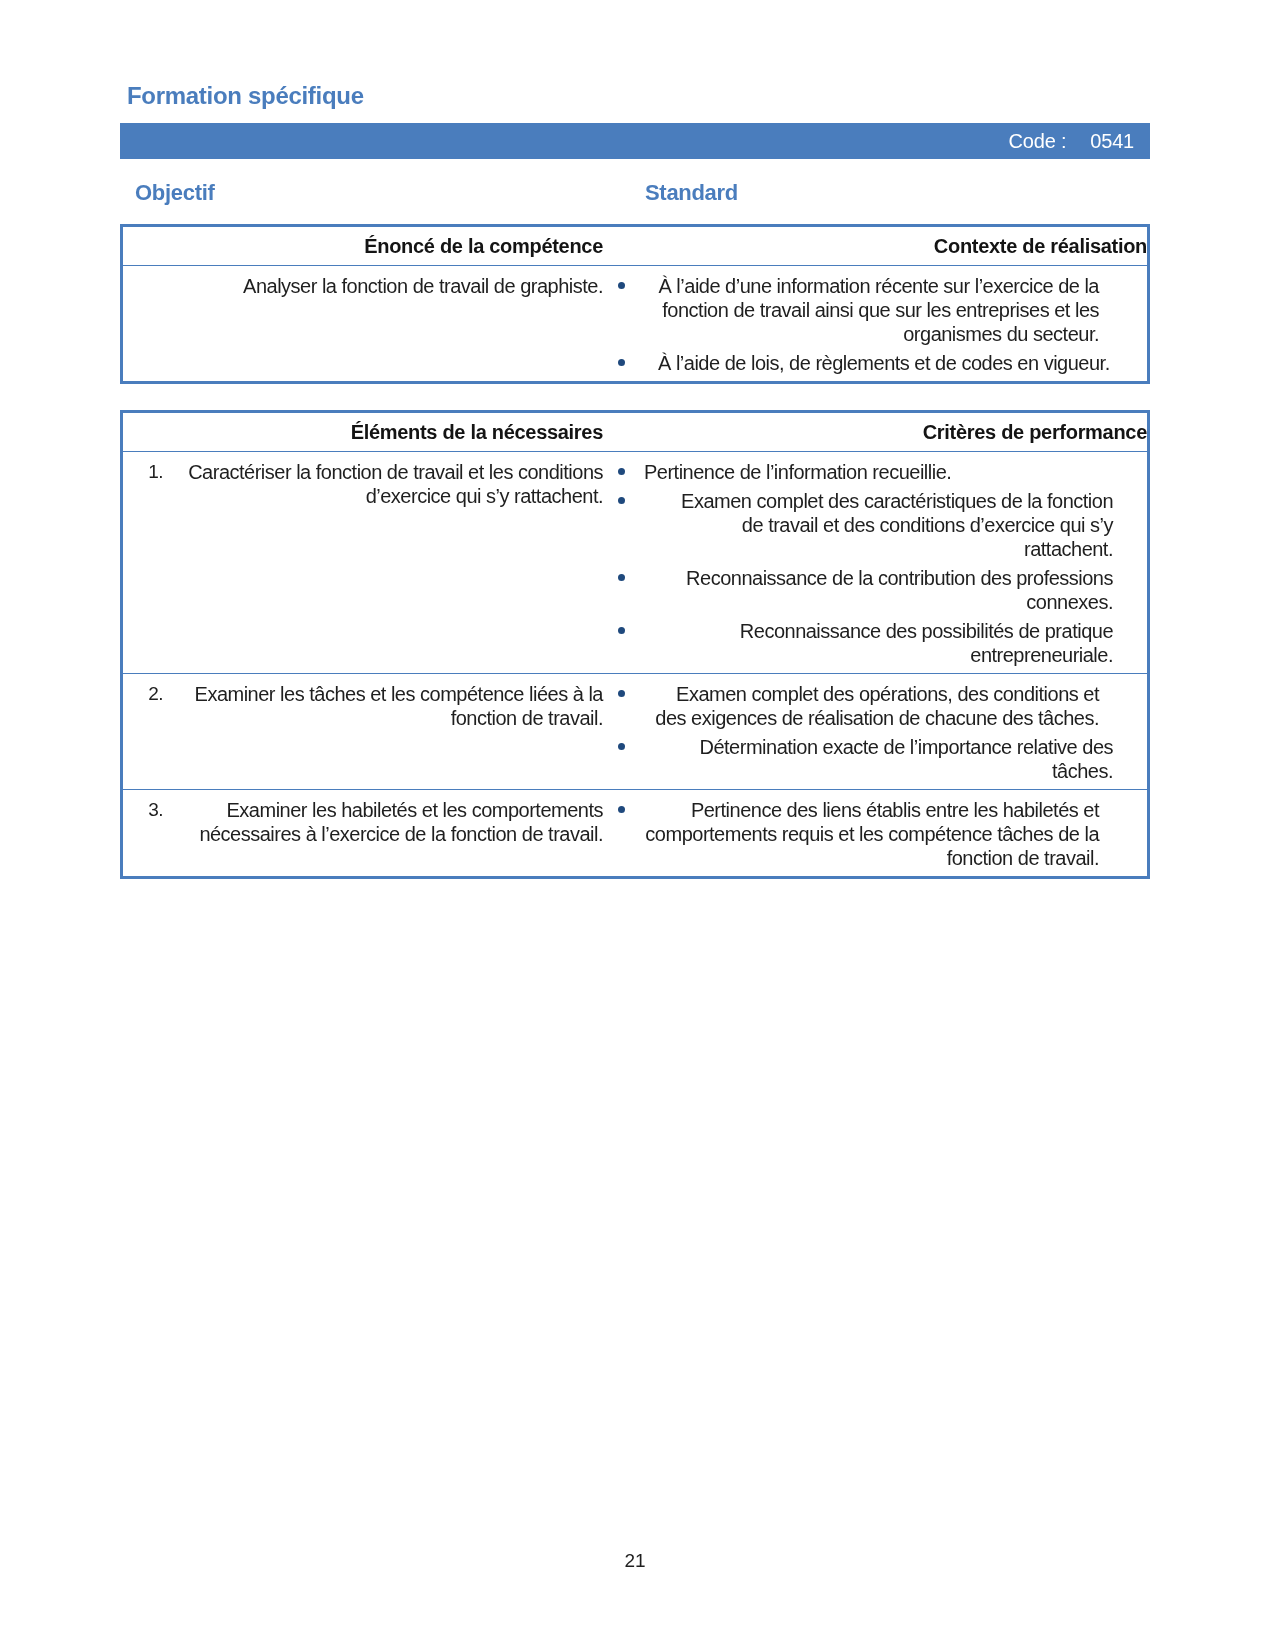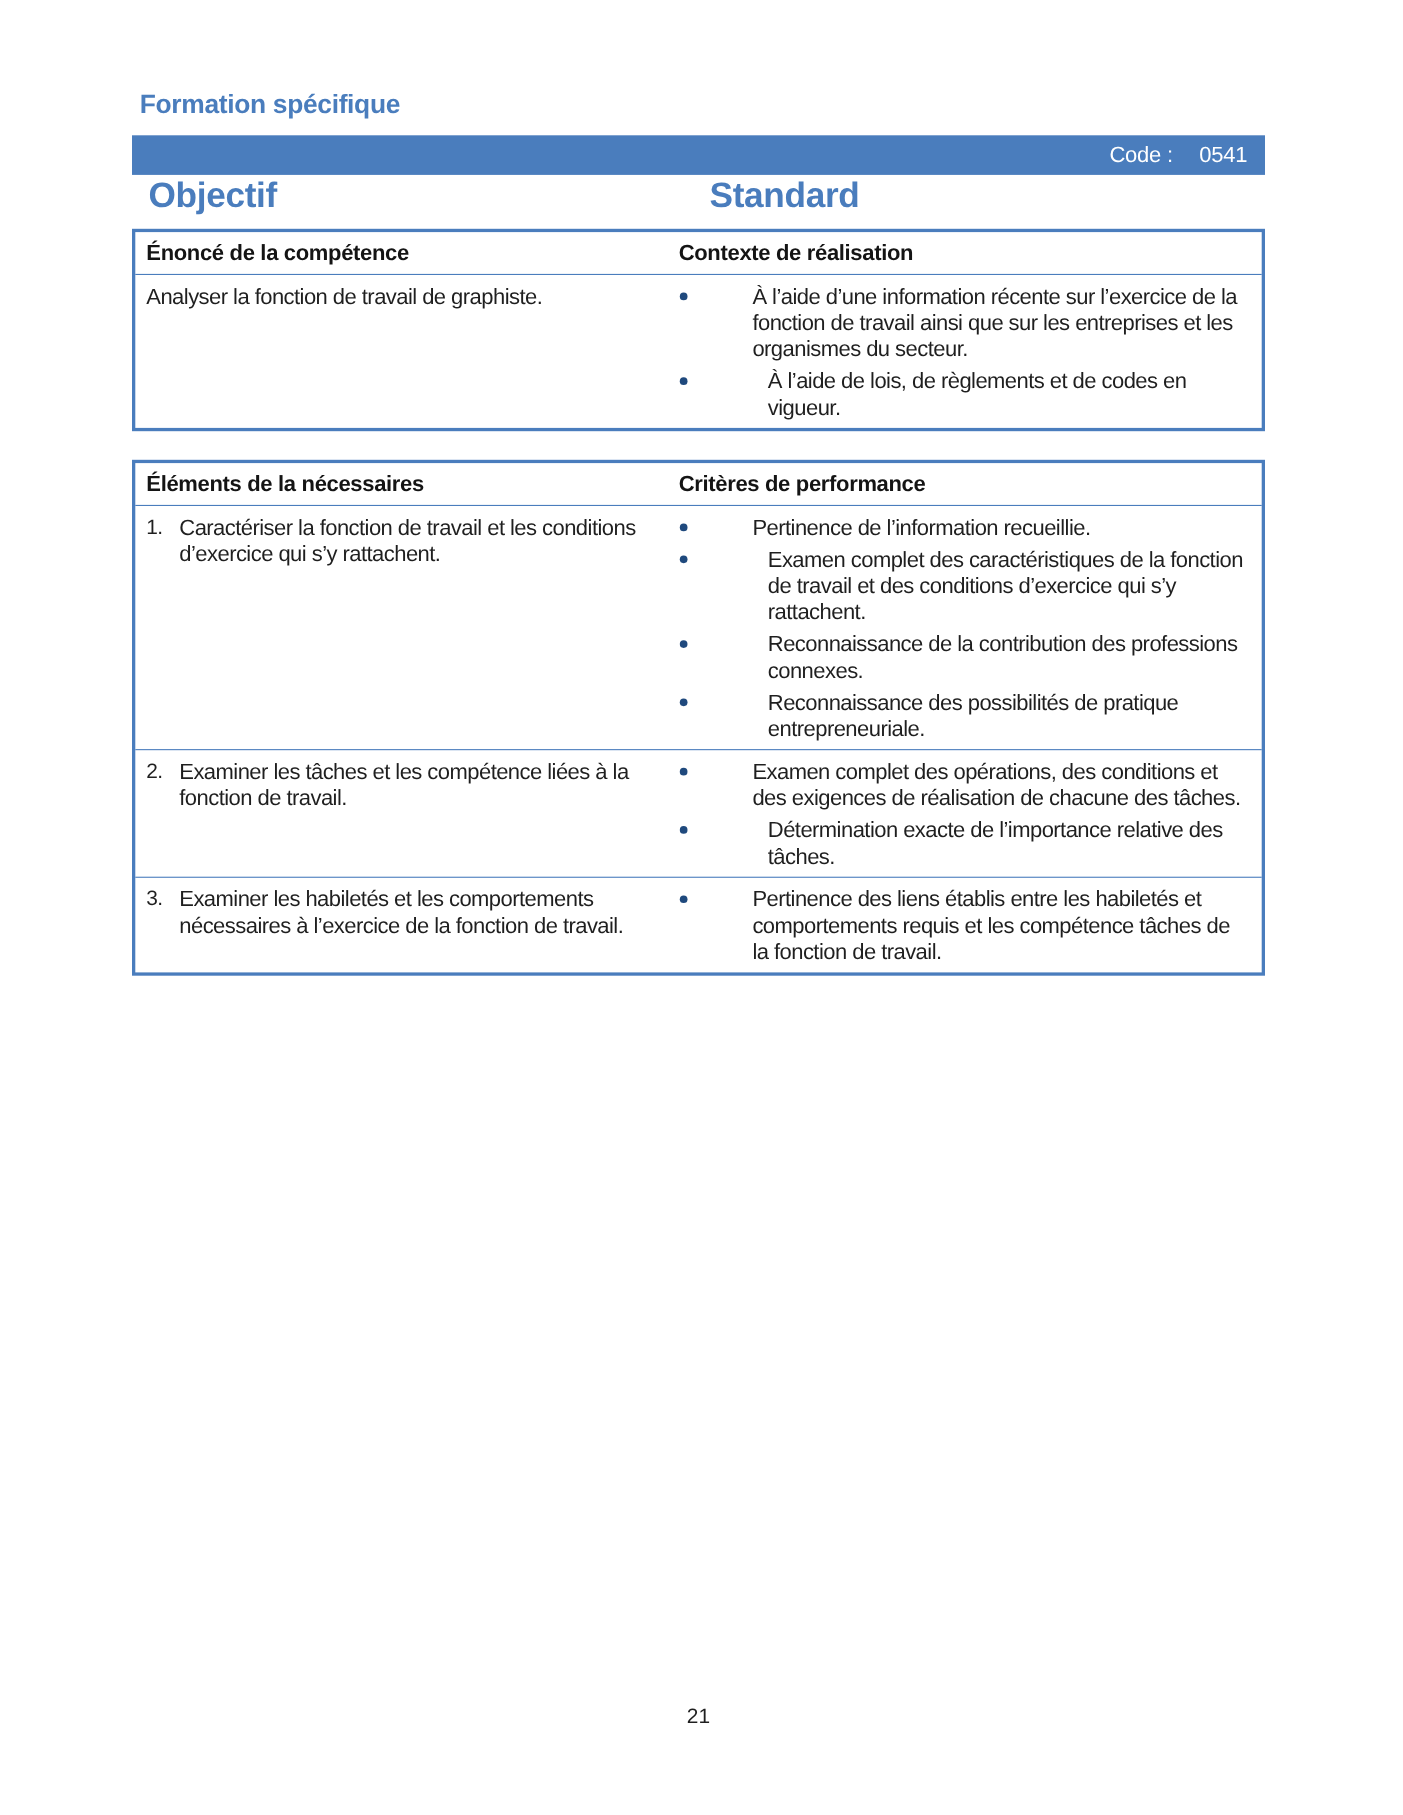--- a/index.html
+++ b/index.html
@@ -25,29 +25,29 @@
   .code-bar {
     margin-top: 13px; height: 36px;
     background: #4a7dbd; color: #ffffff;
     text-align: right; line-height: 36px;
     padding-right: 16px; font-size: 20px; letter-spacing: -0.2px;
   }
   .code-bar .code-value { margin-left: 24px; }
 
   
   .col-heads {
-    margin-top: 4px;
+    margin-top: 20px;
     display: grid; grid-template-columns: 525px 1fr;
-    font-size: 32px; line-height: 28px; font-weight: bold;
+    font-size: 22px; line-height: 28px; font-weight: bold;
     color: #4a7dbd; letter-spacing: -0.3px;
   }
   .col-heads .head-left { padding-left: 15px; }
 
   
-  .tbl { border: 3px solid #4a7dbd; background: #fff; }
+  .tbl { border: 3px solid #4a7dbd; background: #fff; text-align: right; }
   .tbl-1 { margin-top: 17px; }
   .tbl-2 { margin-top: 26px; }
   .trow { display: grid; grid-template-columns: 494px 1fr; }
   .thead { border-bottom: 1px solid #4a7dbd; }
   .thead .th {
     font-weight: bold; font-size: 20px; line-height: 22px;
     color: #141414; letter-spacing: -0.3px;
     padding: 8px 0 8px 0;
   }
   .thead .c1.th { padding-left: 10px; }
@@ -61,21 +61,21 @@
   .numwrap { display: grid; grid-template-columns: 30px 1fr; }
   .num { font-size: 19px; line-height: 24px; letter-spacing: -0.5px; color: #1f1f1f; }
 
   .bullets { margin: 0; padding: 0 10px 0 0; list-style: none; }
   .bullets li { display: flex; }
   .bullets li + li { margin-top: 5px; gap: 14px; }
   .dot {
     flex: none; width: 7px; height: 7px; border-radius: 50%;
     background: #1f497d; margin: 8px 19px 0 1px;
   }
-  .btxt { max-width: 455px; margin-left: 40px; }
+  .btxt { max-width: 455px; }
 
   
   .footer {
     position: absolute; top: 1550px; left: 120px; width: 1030px;
     text-align: center; font-size: 19px; color: #1f1f1f;
   }
 </style>
 </head>
 <body>
 

